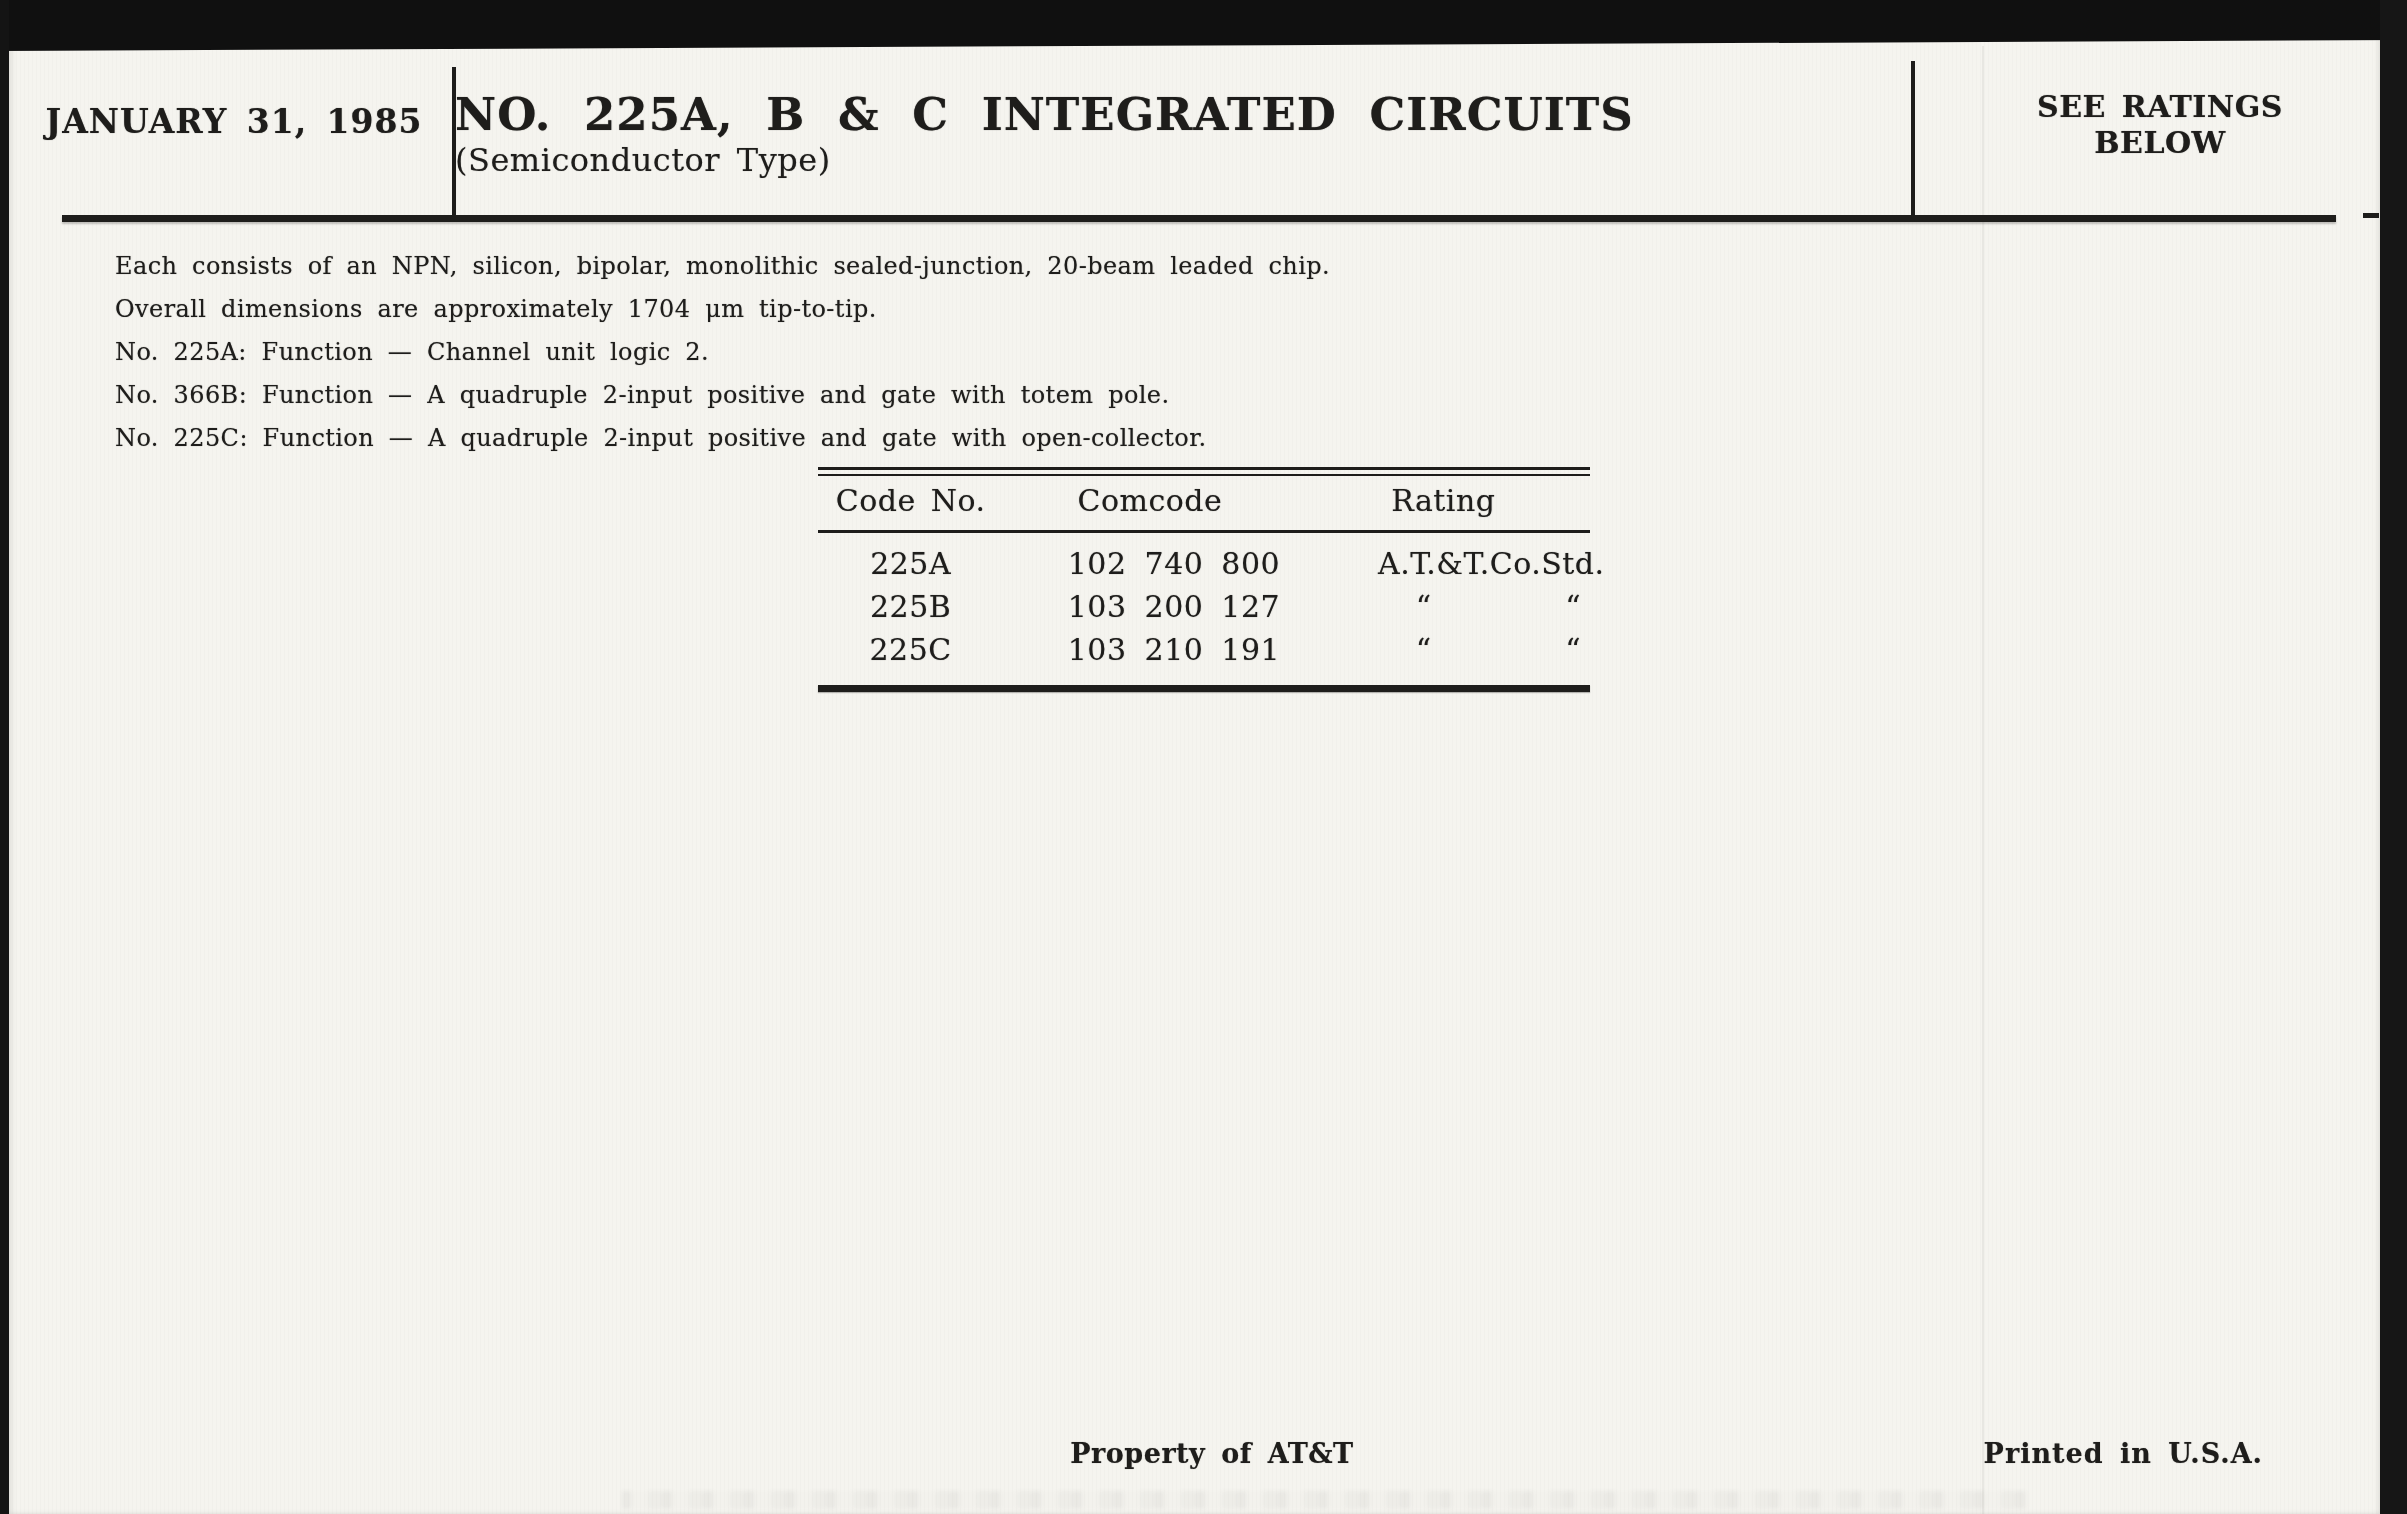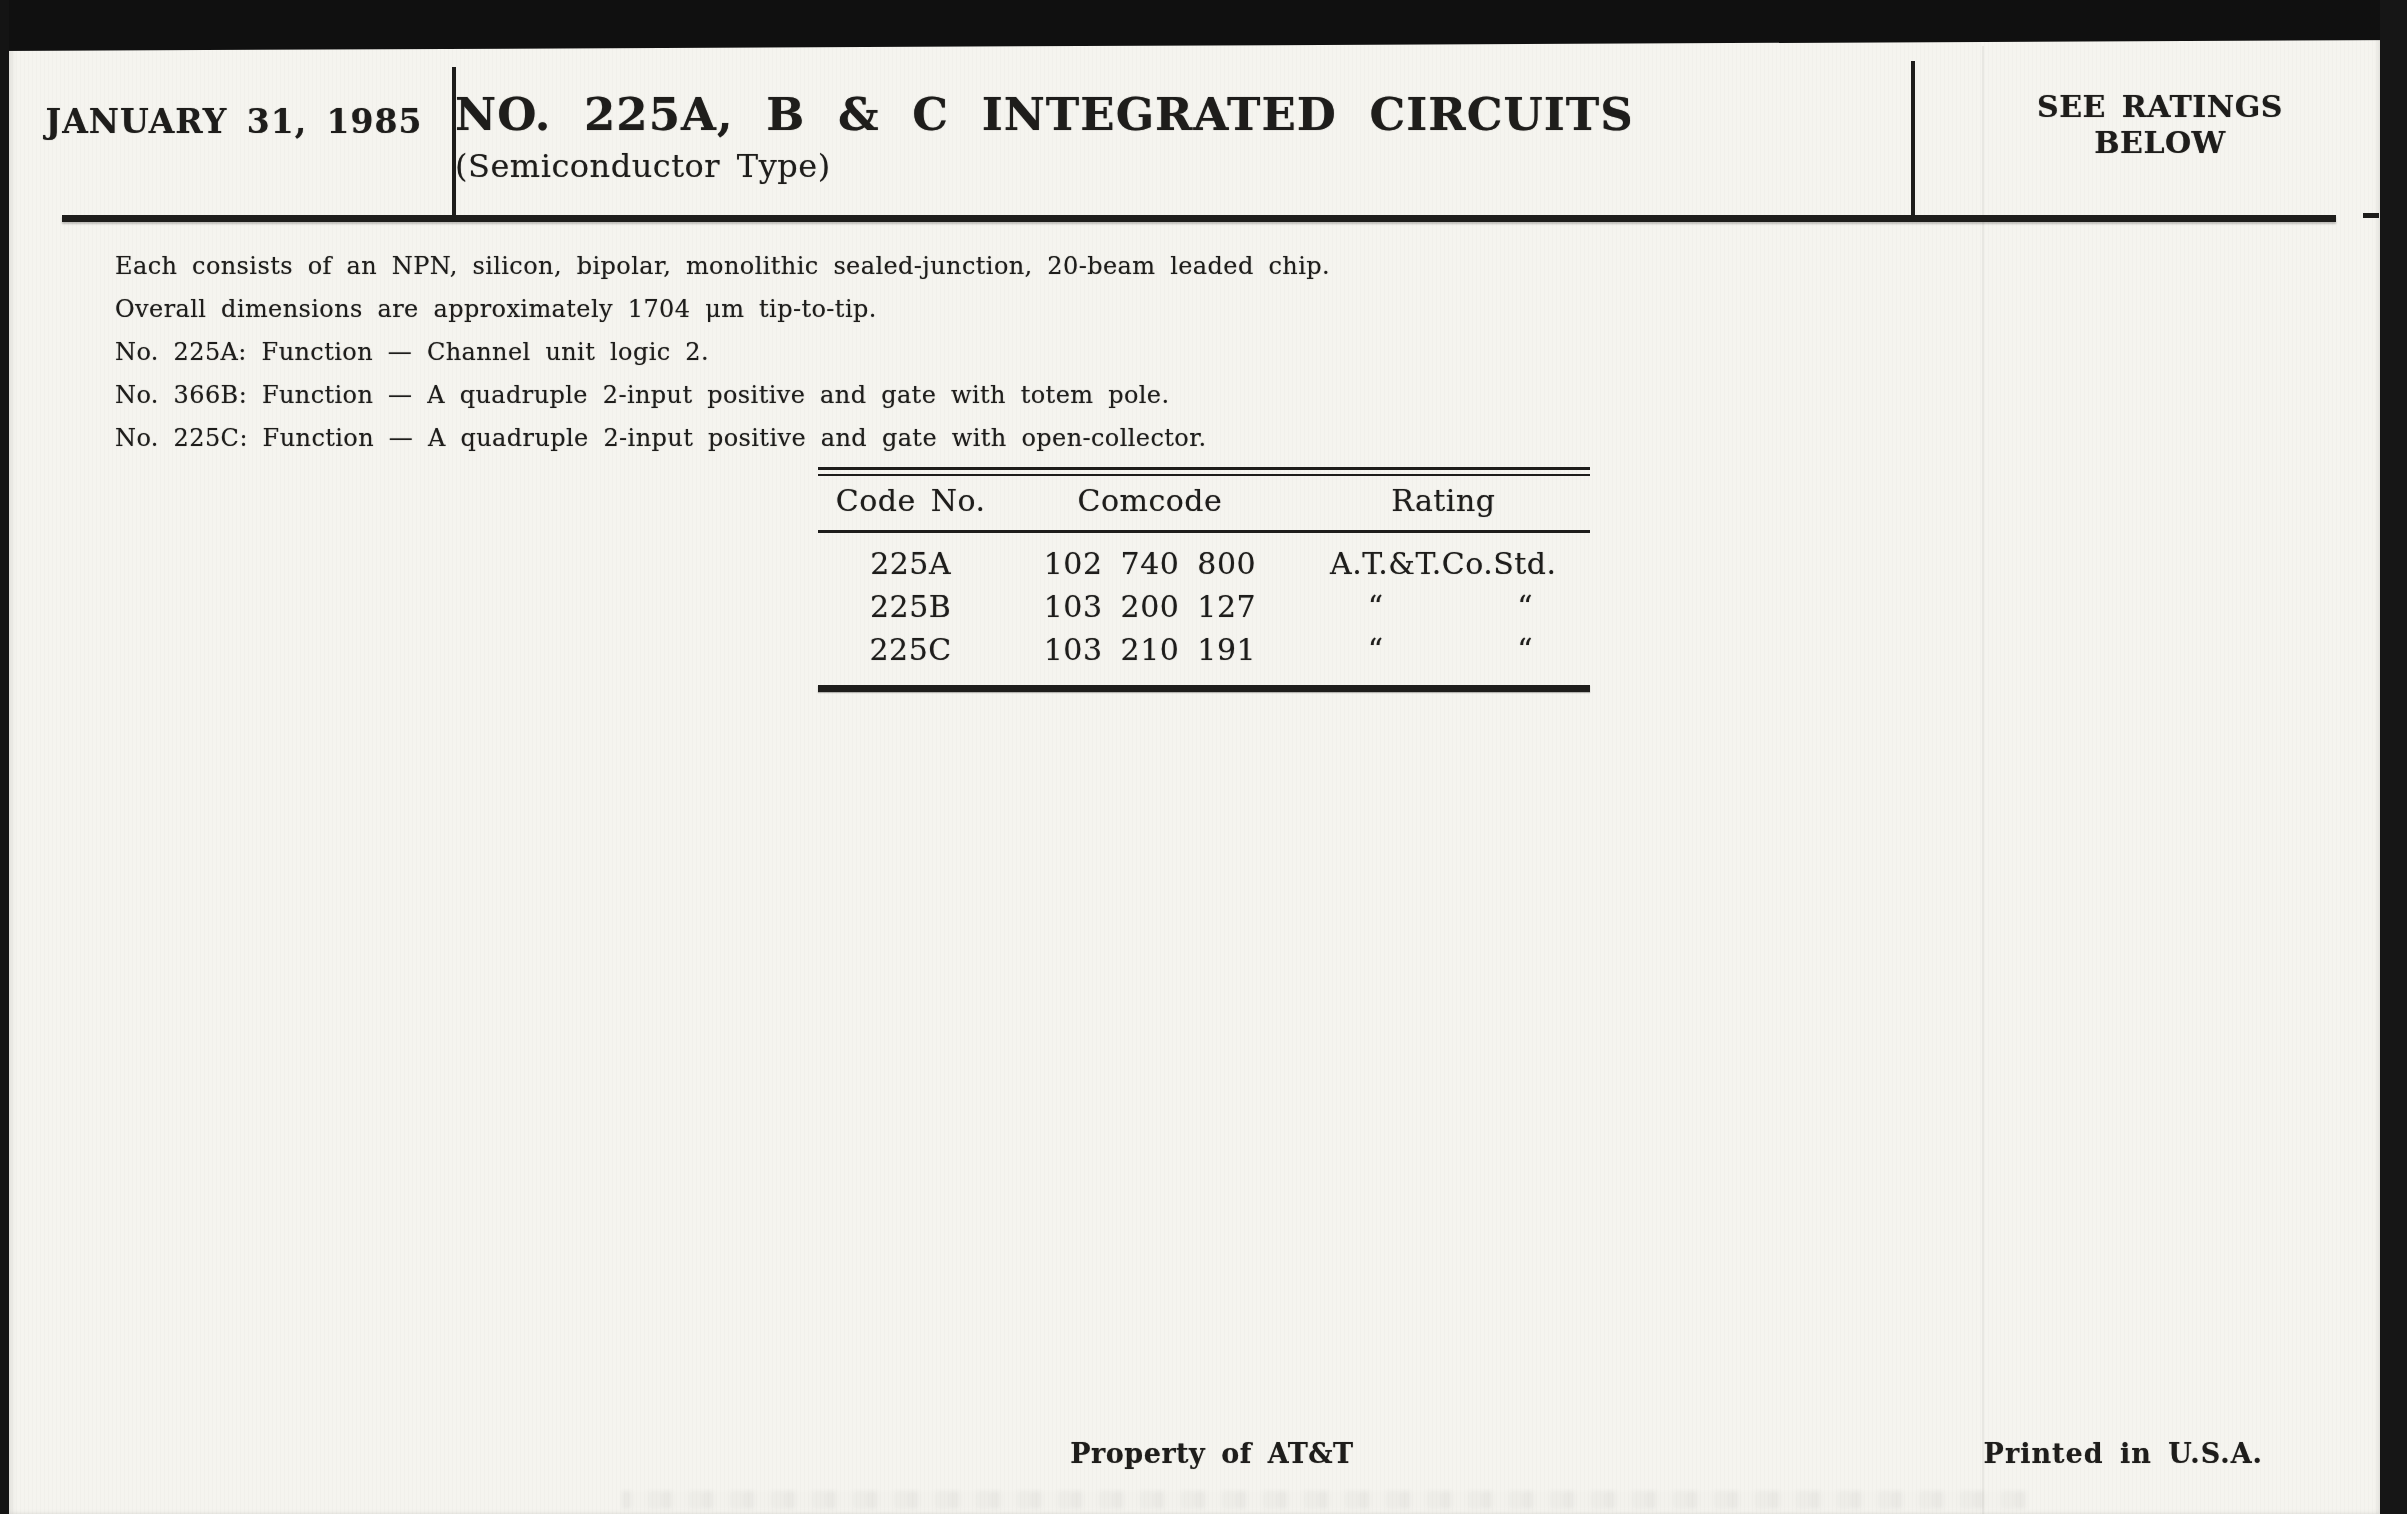--- a/index.html
+++ b/index.html
@@ -44,21 +44,21 @@
   }
   .date-text{font-size:33px;font-weight:bold;letter-spacing:1px;word-spacing:7px;
     text-shadow:0 0 1px rgba(30,29,27,0.55);}
   .vdivider-1{position:absolute;left:444px;top:67px;width:4px;height:149px;background:var(--ink);}
   .vdivider-2{position:absolute;left:1903px;top:61px;width:4px;height:155px;background:var(--ink);}
   .header-center{position:absolute;left:447px;top:46px;width:1455px;text-align:left;}
   .doc-title{
     margin-top:42px;font-size:45px;font-weight:bold;letter-spacing:1px;word-spacing:16px;
     text-shadow:0 0 1px rgba(30,29,27,0.6);
   }
-  .doc-subtitle{margin-top:6px;font-size:32px;font-weight:500;letter-spacing:0.5px;word-spacing:6px;
+  .doc-subtitle{font-size:32px;font-weight:500;letter-spacing:0.5px;word-spacing:6px;
     text-shadow:0 0 1px rgba(30,29,27,0.4);}
   .header-right{
     position:absolute;left:1976px;top:89px;width:352px;text-align:center;
     font-size:30px;font-weight:bold;line-height:36px;letter-spacing:0.5px;word-spacing:5px;
     text-shadow:0 0 1px rgba(30,29,27,0.55);
   }
   .thick-rule{position:absolute;left:54px;top:215px;width:2274px;height:7px;background:var(--ink);
     box-shadow:0 2px 2px rgba(30,29,27,0.25);}
 
   
@@ -72,21 +72,21 @@
   .data-table{position:absolute;left:810px;top:467px;width:772px;}
   .t-rule-top{height:9px;border-top:3px solid var(--ink);border-bottom:2px solid var(--ink);}
   .t-rule-mid{height:0;border-top:3px solid var(--ink);margin-top:6px;}
   .t-rule-bottom{height:7px;background:var(--ink);margin-top:14px;box-shadow:0 1px 1px rgba(30,29,27,0.3);}
   .t-grid{display:grid;grid-template-columns:24% 38% 38%;}
   .t-head{height:48px;align-items:center;font-size:30px;letter-spacing:0.5px;
     word-spacing:5px;text-shadow:0 0 1px rgba(30,29,27,0.5);}
   .t-head > div{text-align:center;}
   .t-rows{margin-top:9px;font-size:30px;line-height:43px;letter-spacing:0.5px;word-spacing:8px;
     text-shadow:0 0 1px rgba(30,29,27,0.5);}
-  .t-row{display:grid;grid-template-columns:24% 38% 38%;}
+  .t-row{display:grid;grid-template-columns:24% 38% 38%;gap:24px;}
   .t-row > div{text-align:center;}
   .ditto-cell{display:flex;justify-content:space-between;padding:0 57px 0 71px;}
   .ditto{font-size:30px;}
 
   
   .footer-property{
     position:absolute;left:808px;top:1438px;width:792px;text-align:center;
     font-size:27px;font-weight:bold;letter-spacing:0.5px;word-spacing:6px;
     text-shadow:0 0 1px rgba(30,29,27,0.45);
   }

